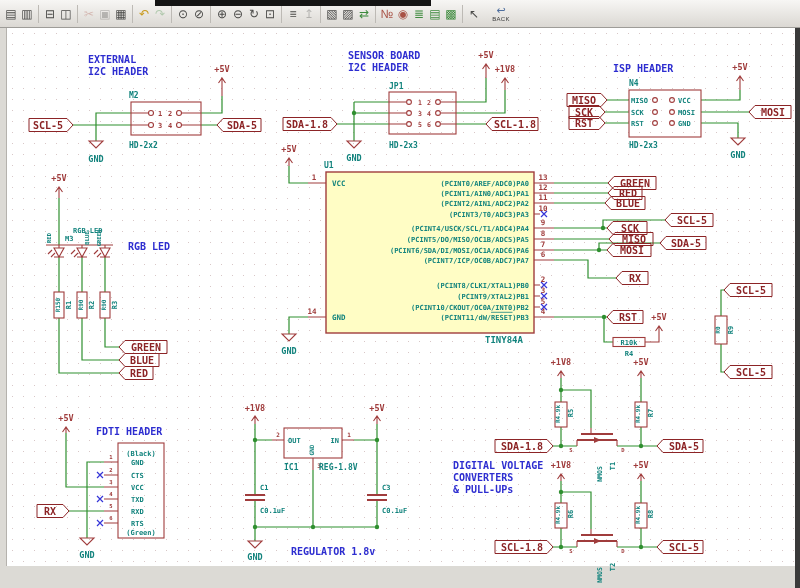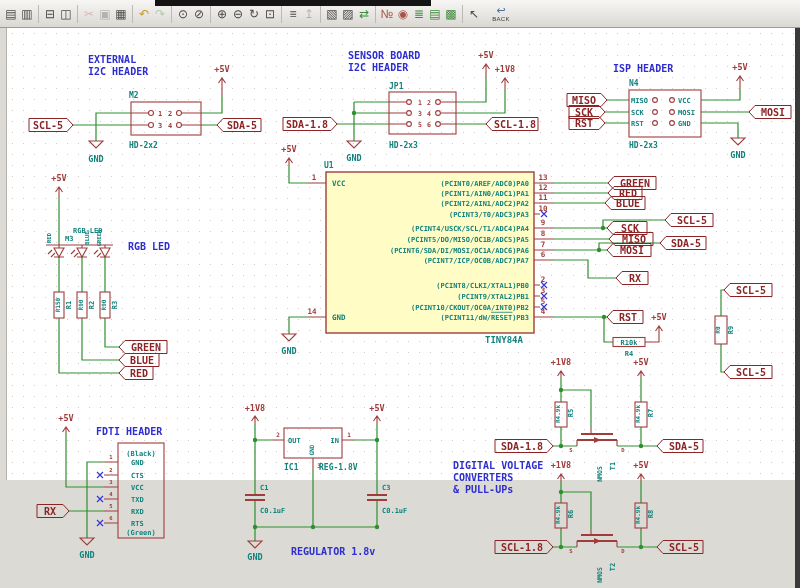--- a/index.html
+++ b/index.html
@@ -8,21 +8,21 @@
   .toolbar{position:absolute;left:0;top:0;width:800px;height:28px;box-sizing:border-box;
     background:linear-gradient(#f7f6f4,#dbd8d3);border-bottom:1px solid #9e9c98;
     display:flex;align-items:center;padding-left:3px;z-index:5;}
   .tbi{width:16px;height:20px;line-height:20px;text-align:center;font-size:12px;color:#4a4a48;flex:0 0 auto;cursor:pointer;}
   .tbi.dis{opacity:.32;}
   .c-red{color:#a85246;} .c-yel{color:#c99a1e;} .c-grn{color:#3d8b3d;}
   .sep{width:1px;height:18px;background:#bdbab5;margin:0 3px;flex:0 0 auto;}
   .back{display:flex;flex-direction:column;align-items:center;width:28px;margin-left:5px;cursor:pointer;}
   .back .bi{font-size:11px;line-height:11px;color:#4f6f9f;}
   .back .bl{font-size:6px;color:#3a3a3a;letter-spacing:.3px;}
-  .canvas{position:absolute;left:6px;top:28px;width:789px;height:452px;background:#fff;
+  .canvas{position:absolute;left:6px;top:28px;width:789px;height:538px;background:#fff;
     background-image:radial-gradient(circle,#d8c7c7 .7px,rgba(0,0,0,0) .85px);background-size:11px 11px;
     border-left:1px solid #b5b2ad;}
   .scroll{position:absolute;right:0;top:28px;width:5px;height:560px;background:#3a3a3a;z-index:7;}
   svg{position:absolute;left:0;top:0;}
   svg text{font-family:"DejaVu Sans Mono","Liberation Mono",monospace;font-weight:bold;}
   .w{stroke:#2f8f2f;stroke-width:1.2;fill:none;}
   .rs{stroke:#a03c3c;stroke-width:1.1;fill:none;}
   .rs2{stroke:#a03c3c;stroke-width:1.8;fill:none;}
   .chip{fill:#fffdc5;stroke:#a03c3c;stroke-width:1.4;}
   .ls{stroke:#8c2426;stroke-width:1;fill:none;}

